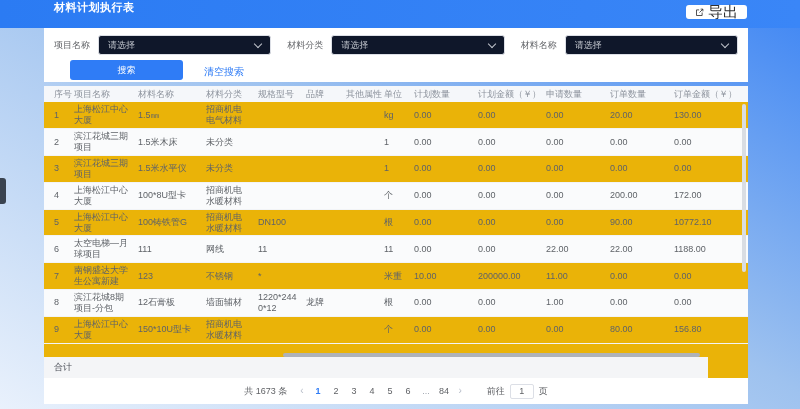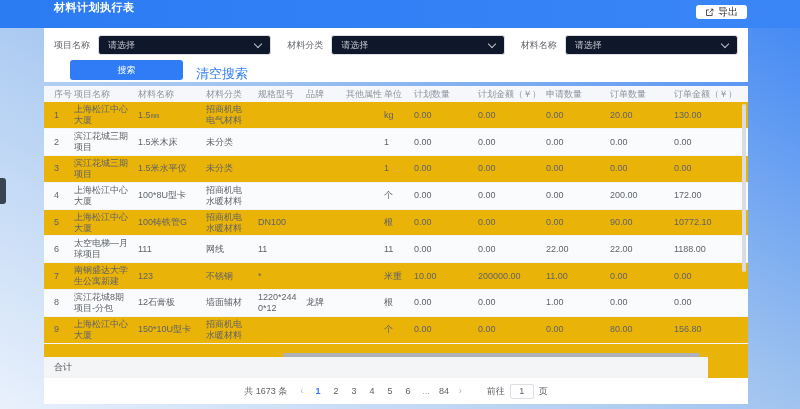--- a/index.html
+++ b/index.html
@@ -8,41 +8,41 @@
     font-family:"Liberation Sans","DejaVu Sans",sans-serif;
     background:linear-gradient(210deg,#3f86f4 0%,#9ec2ef 45%,#e9f1fc 100%);
     position:relative;
   }
   
   .topbar { position:absolute; top:0; left:0; right:0; height:28px;
     background:linear-gradient(90deg,#2b7bf3,#3a86f7);
     display:flex; }
   .title { color:#fff; font-size:11px; font-weight:bold; margin-left:54px; letter-spacing:.5px; }
   .export-btn { position:absolute; right:53px; top:5px; height:14px; background:#fff;
-    border:none; border-radius:3px; font-size:10px; color:#303133;
+    border:none; border-radius:3px; font-size:15px; color:#303133;
     display:flex; align-items:center; gap:4px; padding:0 9px; cursor:pointer;
     font-family:inherit; }
   
   .left-tab { position:absolute; left:0; top:178px; width:6px; height:26px;
     background:#3a4350; border-radius:0 3px 3px 0; cursor:pointer; }
   
   .filter-card { position:absolute; left:44px; top:28px; width:704px; height:54px; background:#fff; }
   .filter-row { display:flex; align-items:center; padding:7px 10px 0 10px; }
   .flabel { font-size:9px; color:#606266; margin-right:8px; white-space:nowrap; }
   .select { flex:1; height:20px; border:1px solid #dcdfe6; border-radius:3px;
     display:flex; align-items:center; padding:0 9px; margin-right:16px;
     background:#0f172a; cursor:pointer; }
   .select:last-child { margin-right:0; }
   .ph { color:#c0c4cc; font-size:9px; flex:1; }
   .chev { width:6px; height:6px; border-right:1px solid #c0c4cc; border-bottom:1px solid #c0c4cc;
     transform:rotate(45deg); margin-top:-3px; }
   .btn-search { position:absolute; left:26px; top:32px; width:113px; height:20px;
     background:#2f7cf6; color:#fff; border:none; border-radius:3px; font-size:9px;
     cursor:pointer; font-family:inherit; }
-  .link-clear { position:absolute; left:152px; top:37px; font-size:13px; color:#2f7cf6;
+  .link-clear { position:absolute; left:160px; top:37px; font-size:10px; color:#2f7cf6;
     cursor:pointer; text-decoration:none; }
   
   .table-card { position:absolute; left:44px; top:86px; width:704px; height:318px; background:#eab308; }
   table { width:100%; border-collapse:collapse; table-layout:fixed; font-size:9px; }
   th { height:16px; background:#f5f7fa; color:#8d939d; font-weight:normal; text-align:left;
     padding:0 8px 0 0; white-space:nowrap; overflow:hidden; }
   td { height:26.8px; color:#5f6368; line-height:11px; vertical-align:middle;
     padding:0 8px 0 0; border-bottom:1px solid #f2f4f7; word-break:break-all; overflow:hidden; }
   th:first-child, td:first-child { padding-left:10px; }
   tbody tr:nth-child(even) { background:#fafbfc; }

